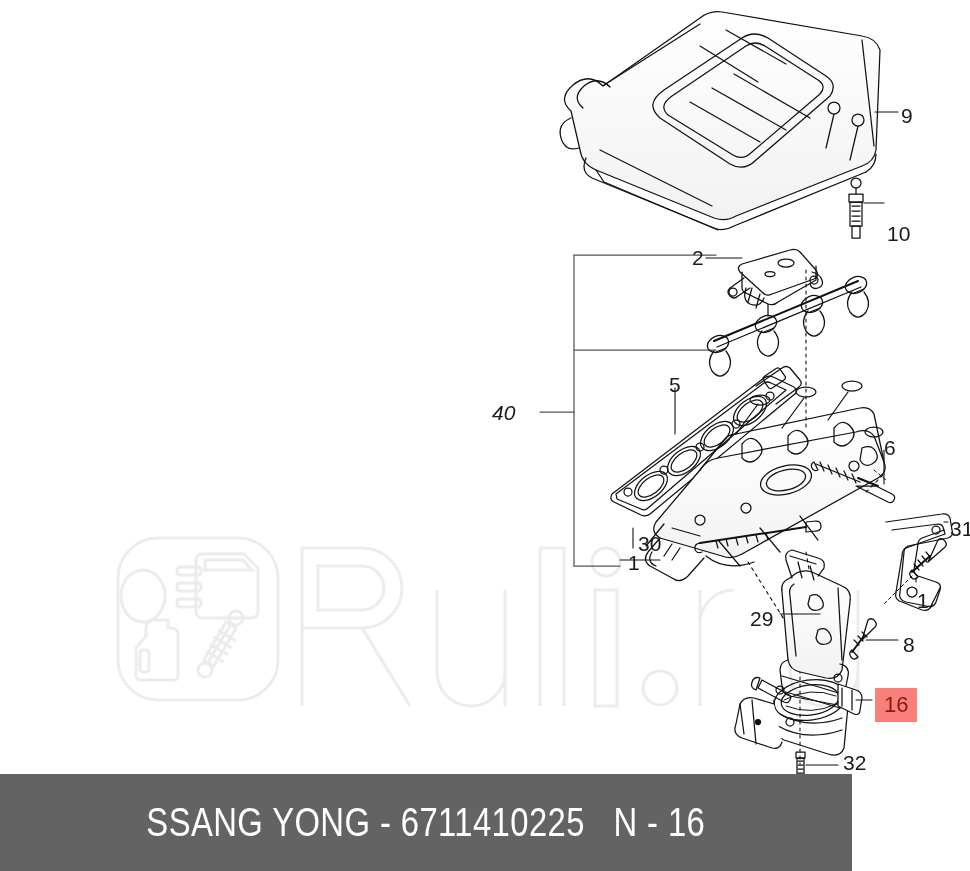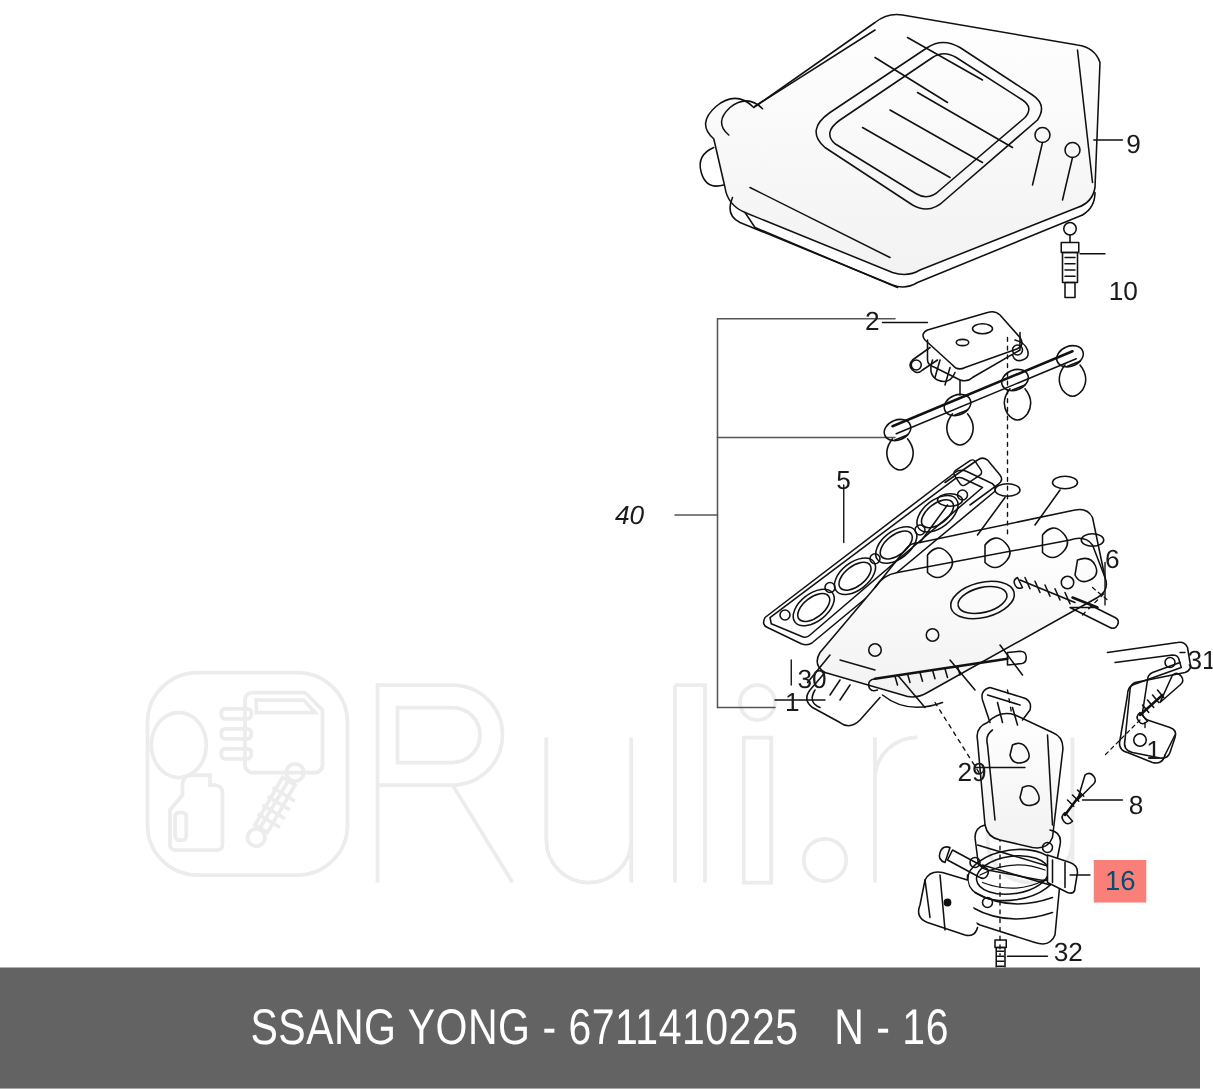--- a/index.html
+++ b/index.html
@@ -17,21 +17,21 @@
   
   #diagram-canvas{
     position:absolute;left:0;top:0;width:970px;height:774px;
   }
   #watermark-layer{
     position:absolute;left:0;top:0;width:970px;height:774px;
     pointer-events:none;
   }
   
   #footer-bar{
-    position:absolute;left:0;top:774px;width:960px;height:97px;
+    position:absolute;left:0;top:774px;width:852px;height:97px;
     background:#636363;
     display:flex;align-items:center;justify-content:center;
   }
   #footer-text{
     color:#ffffff;
     font-family:"Liberation Sans Narrow","Liberation Sans",sans-serif;
     font-size:40px;
     letter-spacing:0.5px;
     white-space:pre;
     transform:scaleX(0.82);
@@ -41,21 +41,21 @@
   .callout{
     position:absolute;
     font-family:"Liberation Sans",sans-serif;
     font-size:21px;
     color:#1a1a1a;
     line-height:1;
     white-space:nowrap;
   }
   .callout.hl{
     background:#f98078;
-    color:#0c4a6e;
+    color:#7f1d1d;
     padding:6px 9px;
     font-size:22px;
   }
 </style>
 </head>
 <body>
 
 <div id="page">
 
   <svg id="watermark-layer" viewBox="0 0 970 774" xmlns="http://www.w3.org/2000/svg">
@@ -384,21 +384,21 @@
   <div class="callout" style="left:901px;top:105px;">9</div>
   <div class="callout" style="left:887px;top:193px;margin-top:30px;">10</div>
   <div class="callout" style="left:692px;top:247px;">2</div>
   <div class="callout" style="left:492px;top:402px;font-style:italic;">40</div>
   <div class="callout" style="left:669px;top:374px;">5</div>
   <div class="callout" style="left:884px;top:437px;">6</div>
   <div class="callout" style="left:628px;top:552px;">1</div>
   <div class="callout" style="left:638px;top:533px;text-align:center;">30</div>
   <div class="callout" style="left:950px;top:518px;">31</div>
   <div class="callout" style="left:917px;top:590px;">1</div>
-  <div class="callout" style="left:750px;top:608px;margin-left:16px;">29</div>
+  <div class="callout" style="left:750px;top:608px;">29</div>
   <div class="callout" style="left:903px;top:634px;">8</div>
   <div class="callout hl" style="left:875px;top:688px;">16</div>
   <div class="callout" style="left:843px;top:752px;">32</div>
 
   <div id="footer-bar">
     <div id="footer-text">SSANG YONG - 6711410225   N - 16</div>
   </div>
 
 </div>
 

